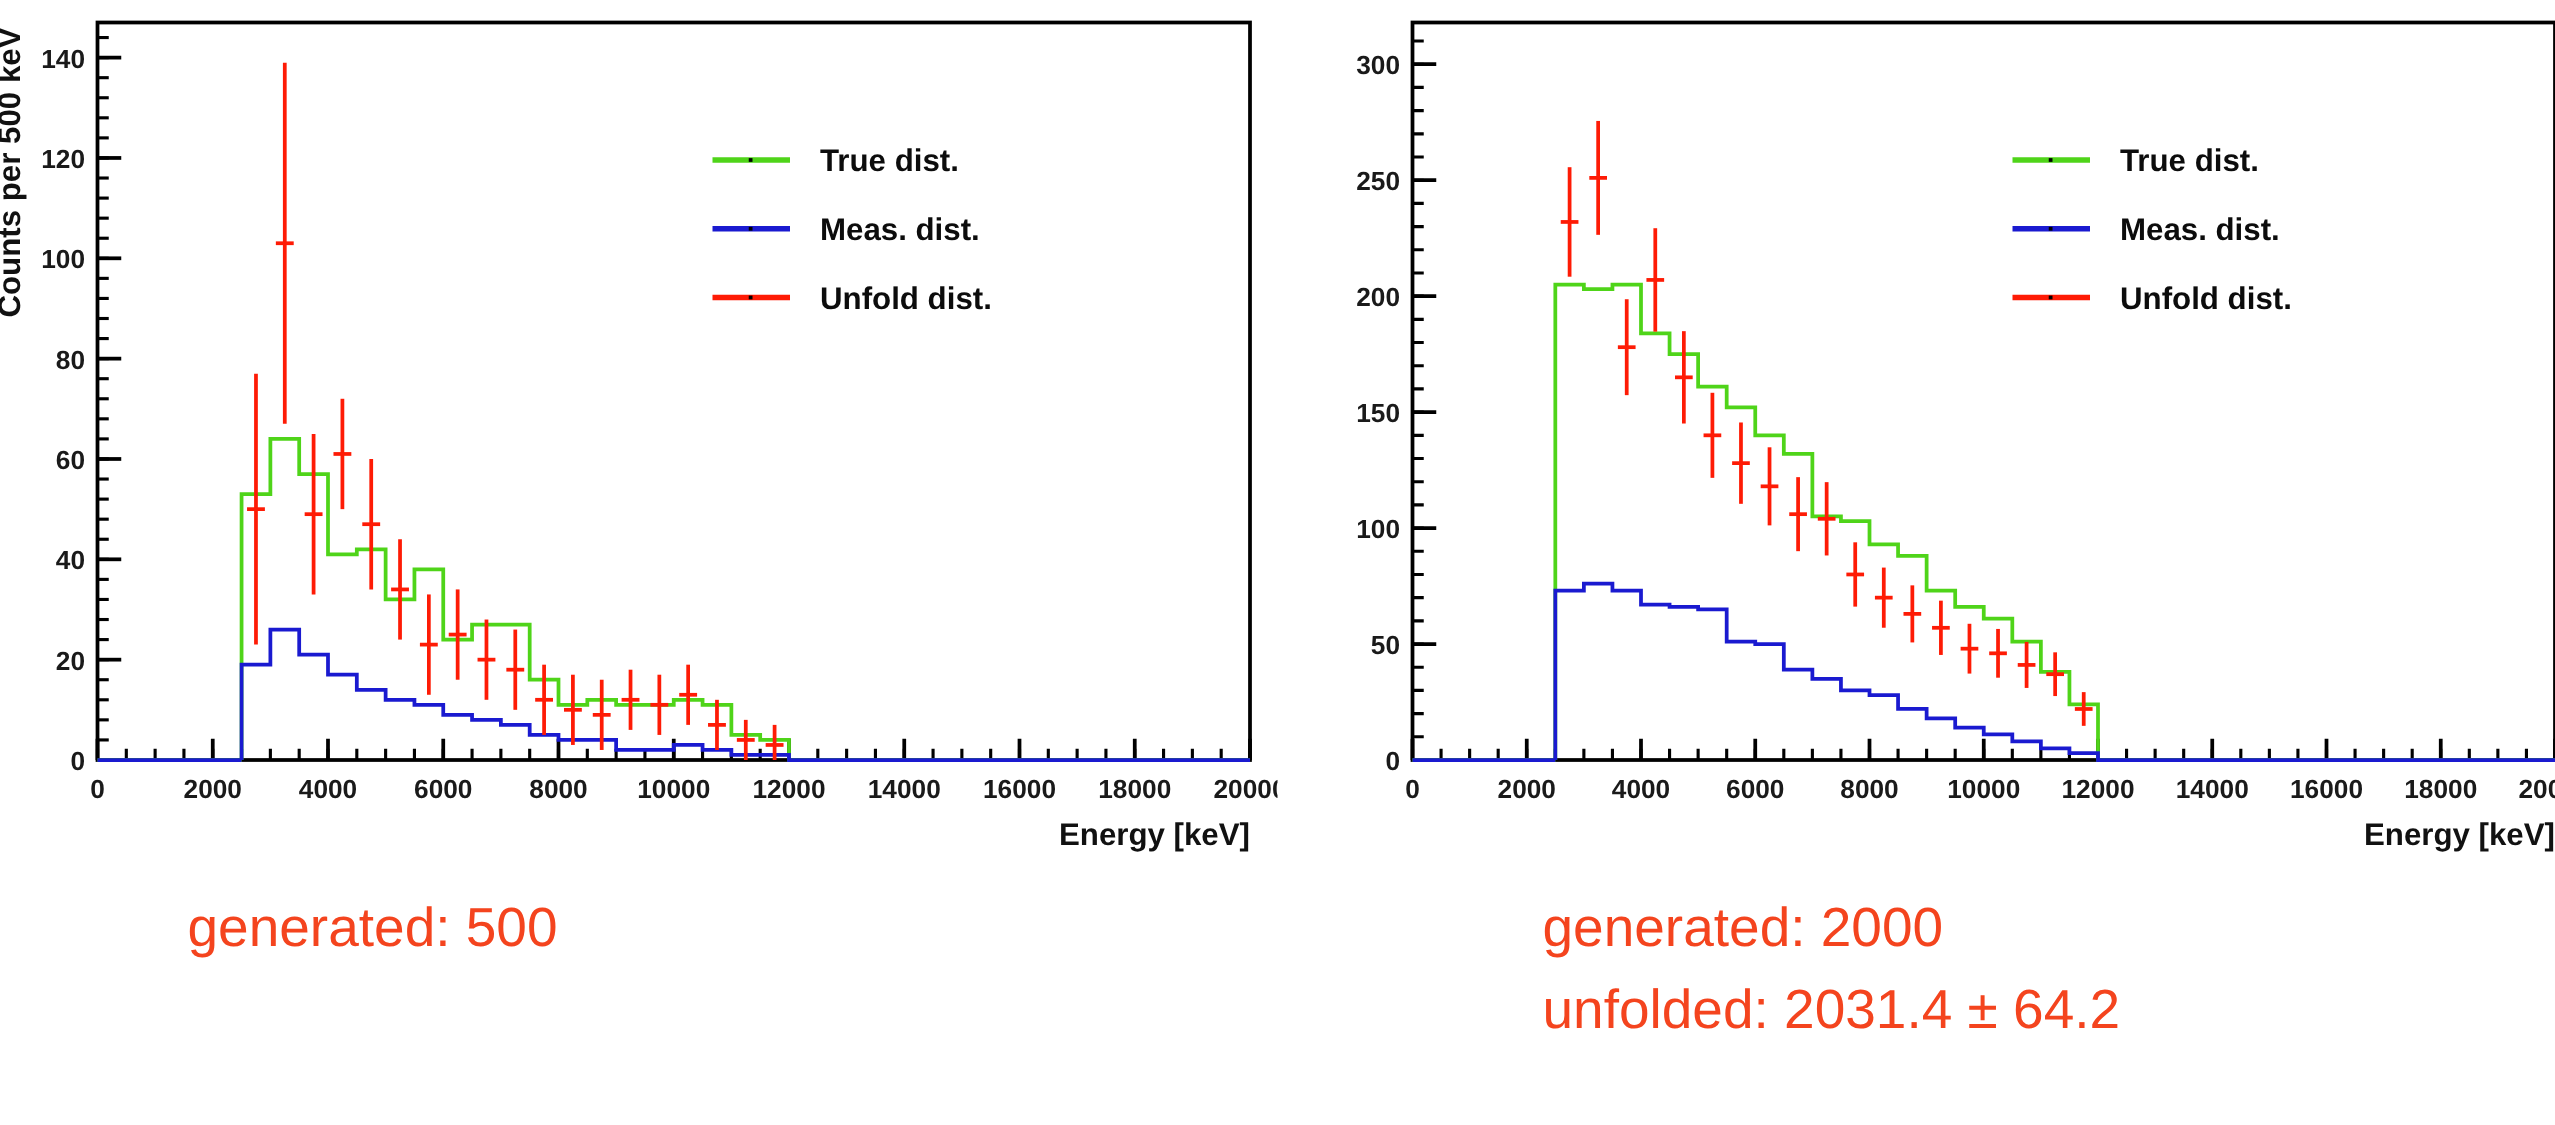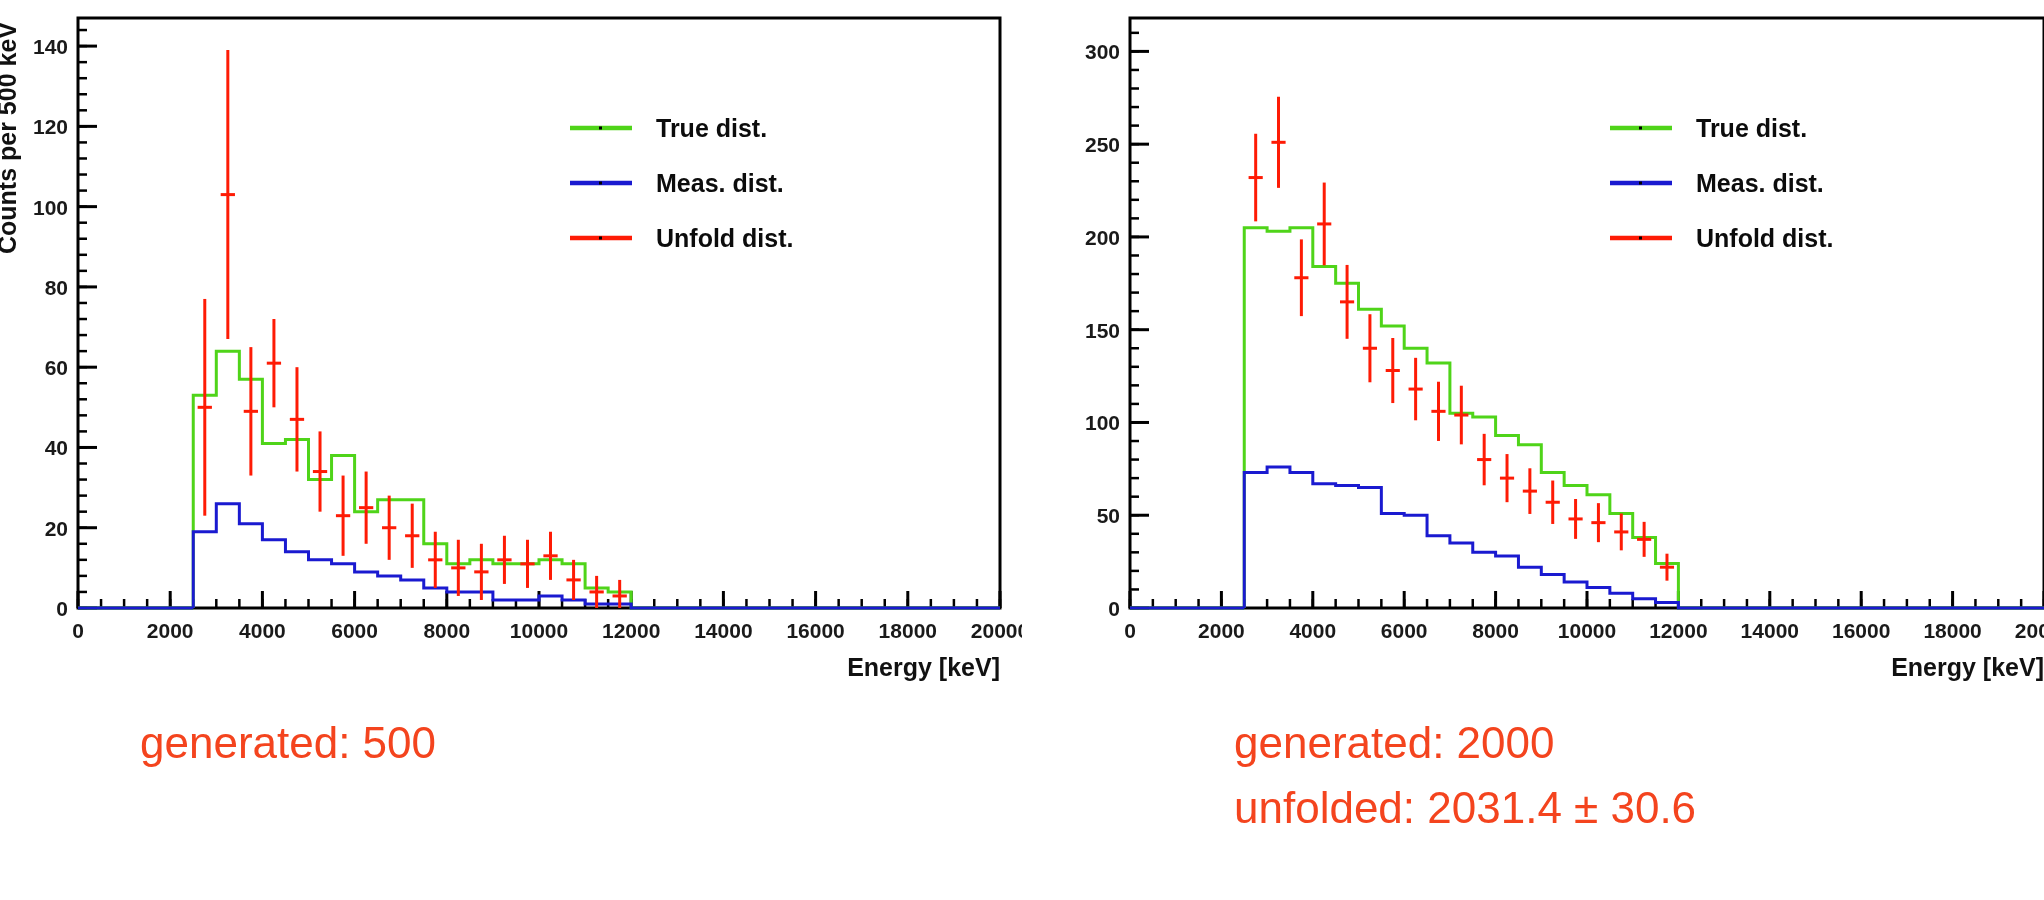--- a/index.html
+++ b/index.html
@@ -15,21 +15,21 @@
     display:flex;flex-direction:row;
   }
   .panel{
     position:relative;
     width:1022px;height:900px;
     box-sizing:border-box;
   }
   .plot-svg{display:block;}
   .caption{
     position:absolute;
-    left:140px;
+    left:150px;
     font-size:44px;
     color:#f4441e;
     font-family:"Liberation Sans", sans-serif;
     letter-spacing:0px;
     white-space:nowrap;
     line-height:1.12;
   }
   .caption.gen{top:718px;}
   .caption.unf{top:783px;}
   .panel.right .caption{left:178px;margin-left:34px;}
@@ -386,16 +386,16 @@
             <line x1="588" y1="183" x2="650" y2="183" stroke="#1a1ad0" stroke-width="4.5"></line>
             <rect x="617" y="181.5" width="3" height="3" fill="#000"></rect>
             <text x="674" y="192" class="legendlabel">Meas. dist.</text>
             <line x1="588" y1="238" x2="650" y2="238" stroke="#fe1b05" stroke-width="4.5"></line>
             <rect x="617" y="236.5" width="3" height="3" fill="#000"></rect>
             <text x="674" y="247" class="legendlabel">Unfold dist.</text>
           </g>
         </g>
     </svg>
     <div class="caption gen">generated: 2000</div>
-    <div class="caption unf">unfolded: 2031.4 ± 30.6</div>
+    <div class="caption unf">unfolded: 2031.4 ± 64.2</div>
   </div>
 
 </div>
 
 </body></html>

